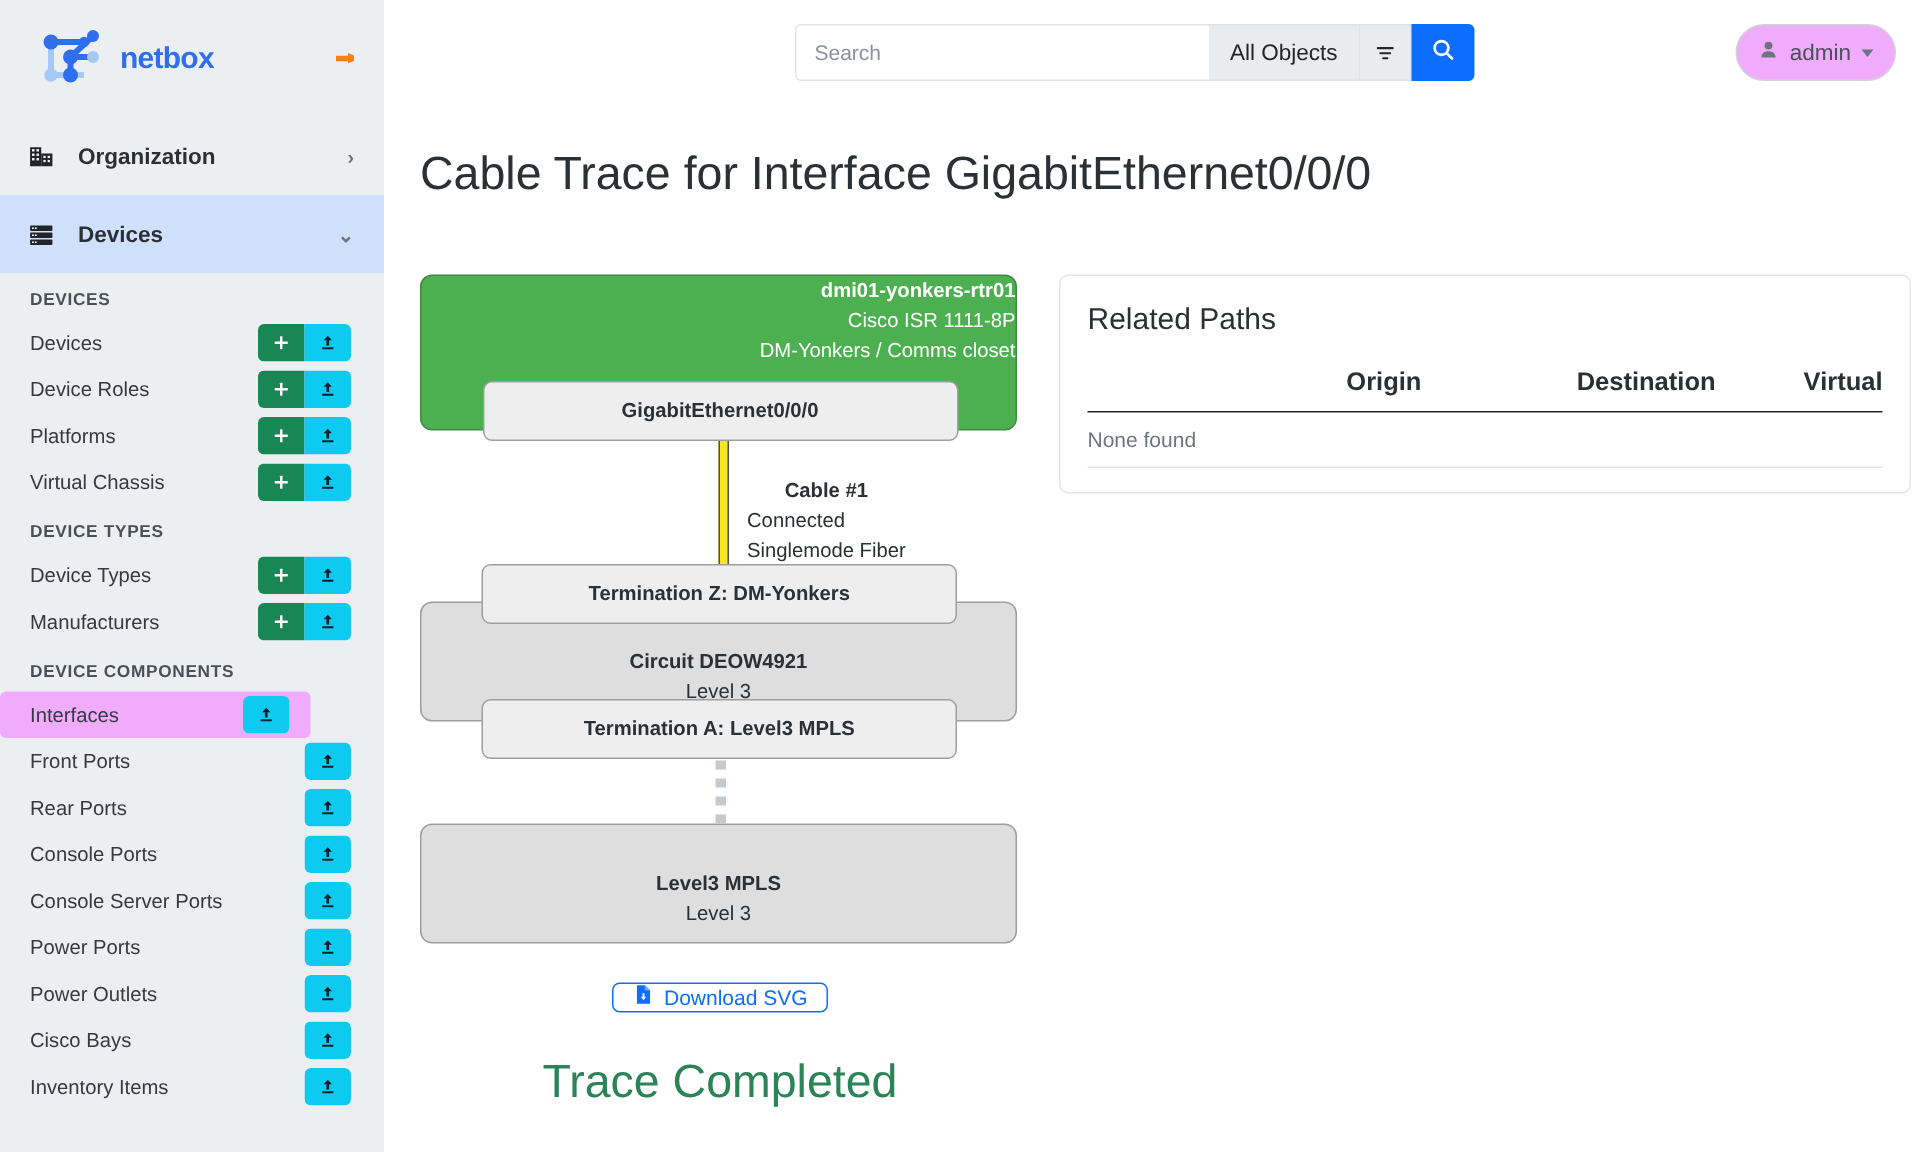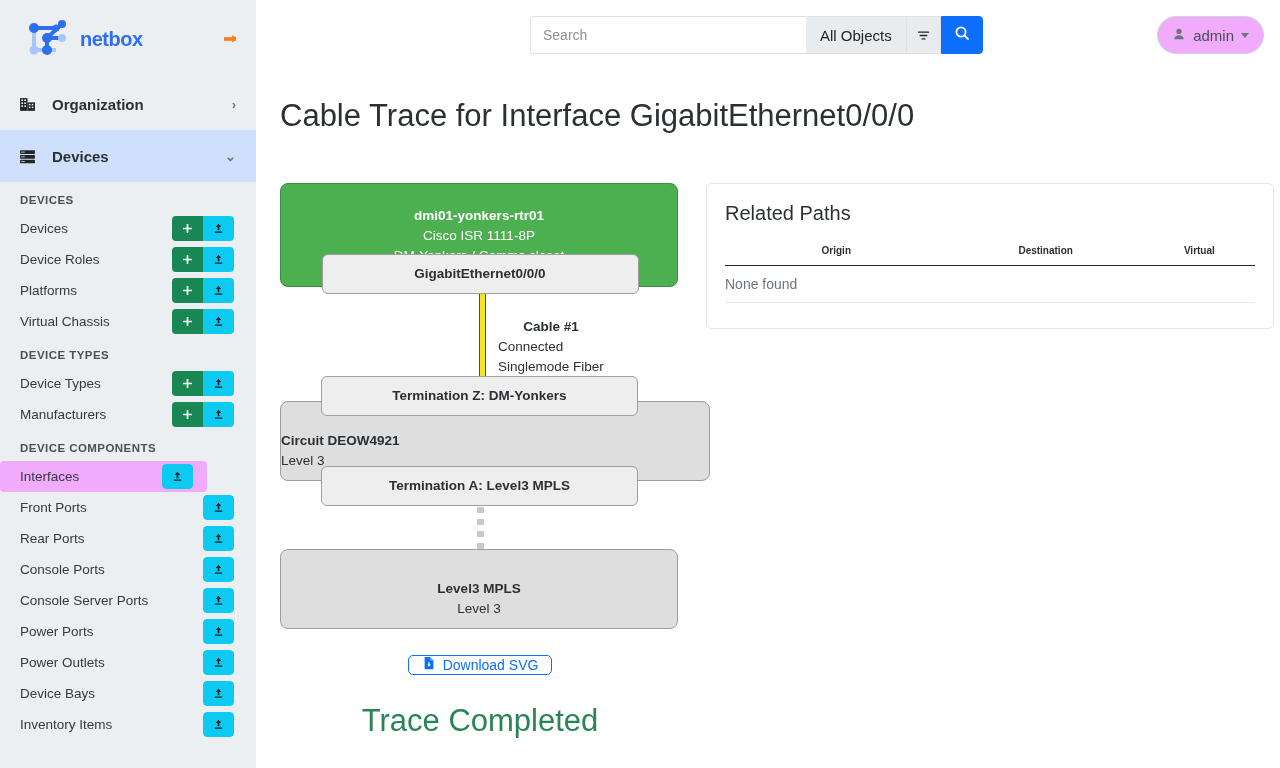--- a/index.html
+++ b/index.html
@@ -130,22 +130,21 @@
   .content { display: flex; padding: 28px 20px 0 24px; gap: 26px; }
 
   
   .trace { width: 400px; flex: 0 0 400px; position: relative; }
 
   .node-device {
     width: 398px; height: 104px;
     background: #4caf50;
     border: 1px solid #3d8c40;
     border-radius: 8px;
-    color: #fff; text-align: center;
-    padding-top: 22px;
+    color: #fff; text-align: right;
   }
   .node-device .nd-name { font-size: 13.5px; font-weight: 700; line-height: 20px; }
   .node-device .nd-sub { font-size: 13.5px; font-weight: 400; line-height: 20px; }
 
   .node-term {
     width: 317px; height: 40px; margin: -33px auto 0 auto;
     background: #eeeeee; border: 1px solid #9e9e9e; border-radius: 6px;
     display: flex; align-items: center; justify-content: center;
     font-size: 13.5px; font-weight: 700; color: #2b3035;
     position: relative; z-index: 3;
@@ -161,23 +160,23 @@
     border-left: 1px solid #4f4f4f; border-right: 1px solid #4f4f4f;
   }
   .cable-labels {
     position: absolute; left: 218px; top: 23px;
     font-size: 13.5px; line-height: 20px; color: #2b3035;
   }
   .cable-labels .cl-title { font-weight: 700; text-align: center; }
 
   .circuit-block { position: relative; }
   .circuit-body {
-    width: 430px; height: 80px;
+    width: 398px; height: 80px;
     background: #dedede; border: 1px solid #9e9e9e; border-radius: 8px;
-    padding-top: 29px;
+    text-align: center; padding-top: 29px;
     color: #2b3035;
   }
   .circuit-body .cb-name { font-size: 13.5px; font-weight: 700; line-height: 20px; }
   .circuit-body .cb-sub { font-size: 13.5px; line-height: 20px; }
   .term-top {
     position: absolute; left: 41px; top: -25px;
     width: 317px; height: 40px;
     background: #eeeeee; border: 1px solid #9e9e9e; border-radius: 6px;
     display: flex; align-items: center; justify-content: center;
     font-size: 13.5px; font-weight: 700; color: #2b3035; z-index: 3;
@@ -219,21 +218,21 @@
   
   .card {
     width: 568px; flex: 0 0 568px;
     border: 1px solid #e3e6ea; border-radius: 6px;
     background: #fff; padding: 18px 18px 24px 18px;
     height: 146px;
   }
   .card-title { font-size: 20px; font-weight: 400; color: #2b3035; margin-bottom: 20px; }
   table.paths { width: 100%; border-collapse: collapse; }
   table.paths th {
-    text-align: center; font-size: 10px; font-weight: 700; color: #2b3035;
+    text-align: right; font-size: 17px; font-weight: 700; color: #2b3035;
     padding: 0 0 9px 0; border-bottom: 1.5px solid #212529;
   }
   table.paths td {
     font-size: 14px; color: #6c757d; padding: 10px 0;
     border-bottom: 1px solid #e3e6ea;
   }
   .col-origin { width: 42%; }
   .col-dest { width: 37%; }
 </style>
 </head>
@@ -496,21 +495,21 @@
           <div class="nav-btns">
             <div class="btn-import" style="border-radius: 4px;">
               <svg viewBox="0 0 16 16" width="13" height="13" fill="#04212b">
                 <path d="M8 2.2l3.4 3.8H9.1v4.2H6.9V6H4.6z"></path>
                 <rect x="3.4" y="11.6" width="9.2" height="1.7" rx="0.3"></rect>
               </svg>
             </div>
           </div>
         </div>
         <div class="nav-row">
-          <span class="nr-label">Device Bays</span>
+          <span class="nr-label">Cisco Bays</span>
           <div class="nav-btns">
             <div class="btn-import" style="border-radius: 4px;">
               <svg viewBox="0 0 16 16" width="13" height="13" fill="#04212b">
                 <path d="M8 2.2l3.4 3.8H9.1v4.2H6.9V6H4.6z"></path>
                 <rect x="3.4" y="11.6" width="9.2" height="1.7" rx="0.3"></rect>
               </svg>
             </div>
           </div>
         </div>
         <div class="nav-row">

